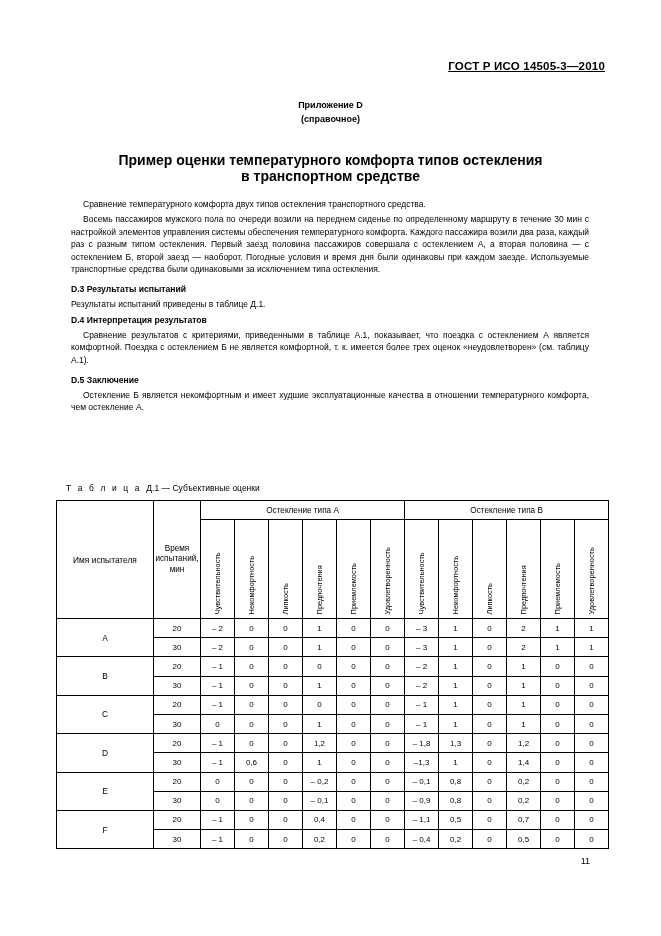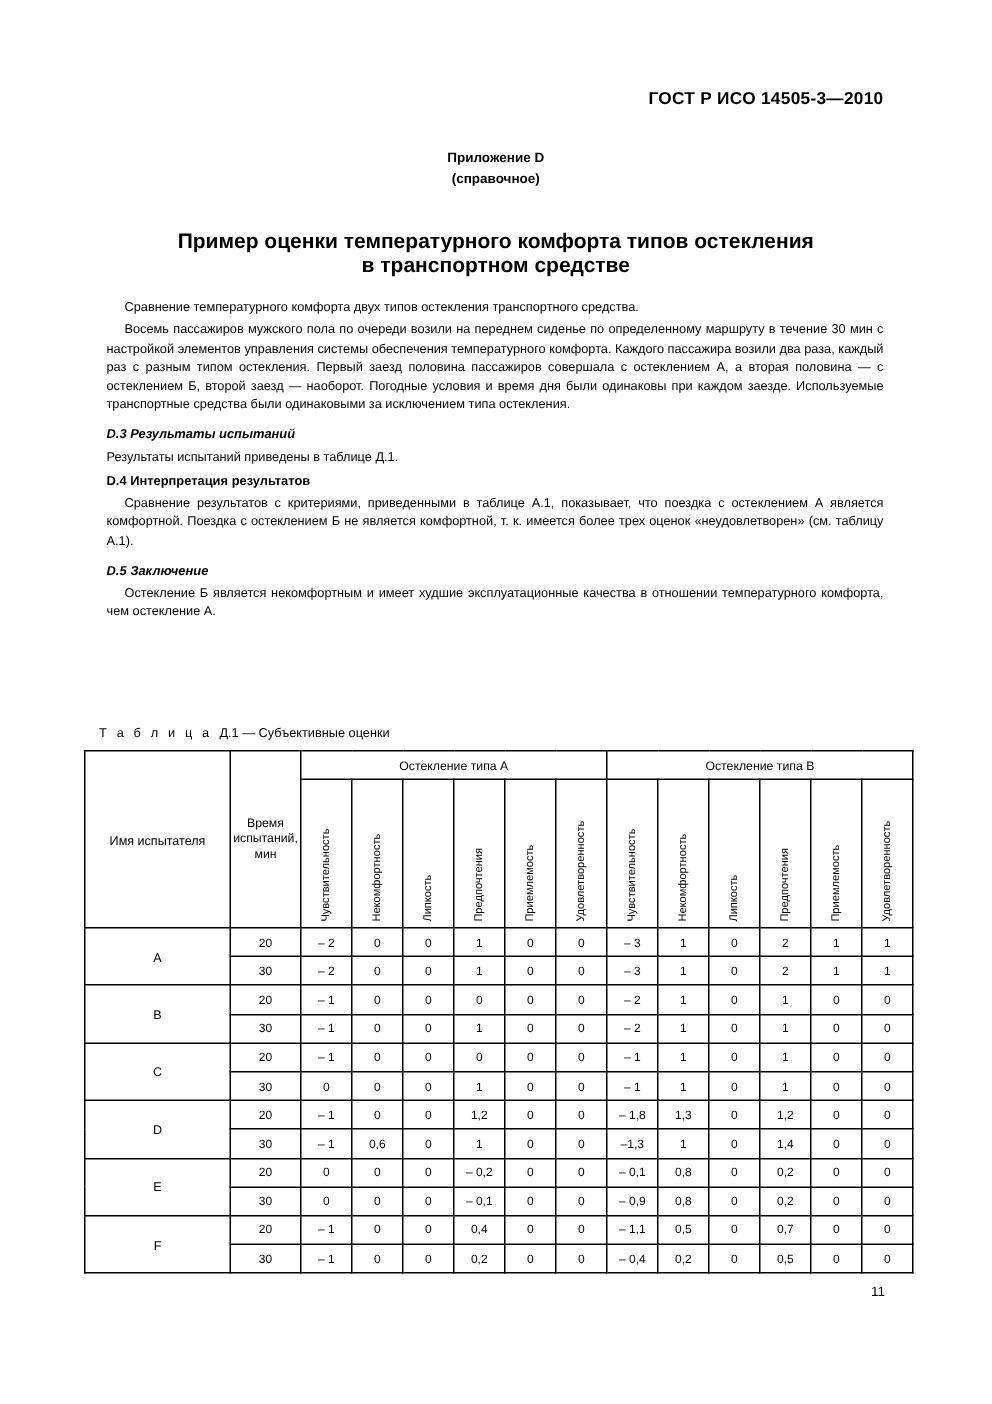--- a/index.html
+++ b/index.html
@@ -19,24 +19,25 @@
   .page {
     position: absolute;
     left: 0; top: 0;
     width: 661px;
     height: 936px;
     overflow: hidden;
   }
   .std-header {
     position: absolute;
     top: 60px;
-    right: 72px;
+    right: 56px;
     font-size: 11.5px;
     font-weight: bold;
     letter-spacing: 0.2px;
+    text-decoration: underline;
   }
   .annex-block {
     position: absolute;
     top: 98px;
     left: 0;
     width: 661px;
     text-align: center;
     font-size: 9px;
     font-weight: bold;
     line-height: 14px;
@@ -58,21 +59,20 @@
     width: 518px;
   }
   .sec-head {
     font-size: 8.6px;
     font-weight: bold;
     margin: 0 0 3px 0;
     line-height: 12px;
   }
   .sec-head.spaced {
     margin-top: 8px;
-    font-style: italic;
   }
   .para {
     font-size: 8.5px;
     line-height: 12.4px;
     margin: 0 0 3px 0;
     text-align: justify;
     text-indent: 12px;
     hyphens: manual;
   }
   .para.noindent {

